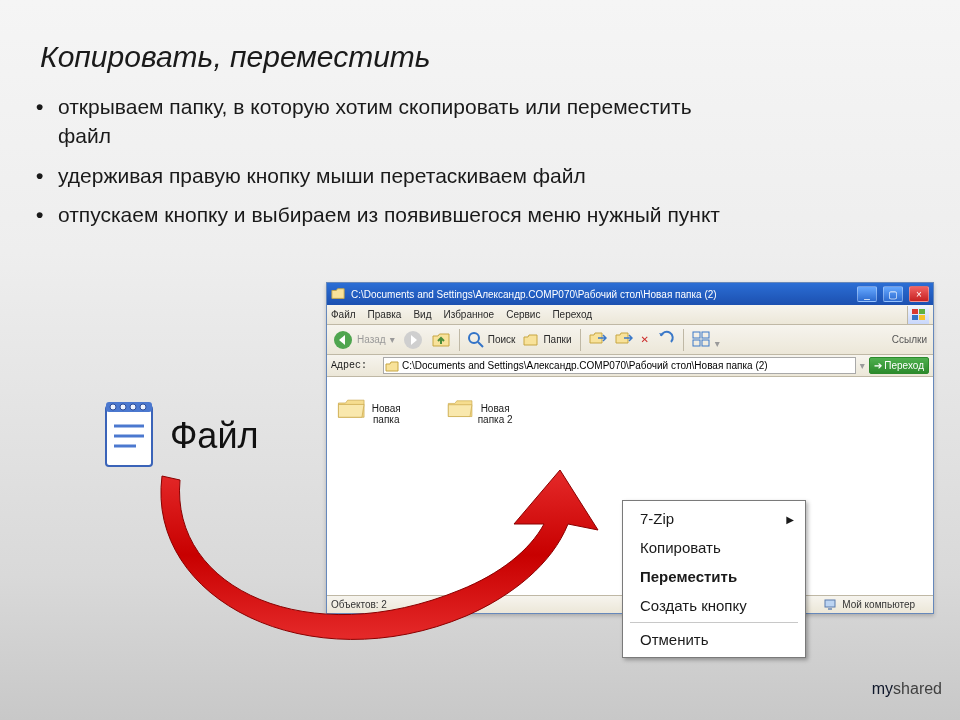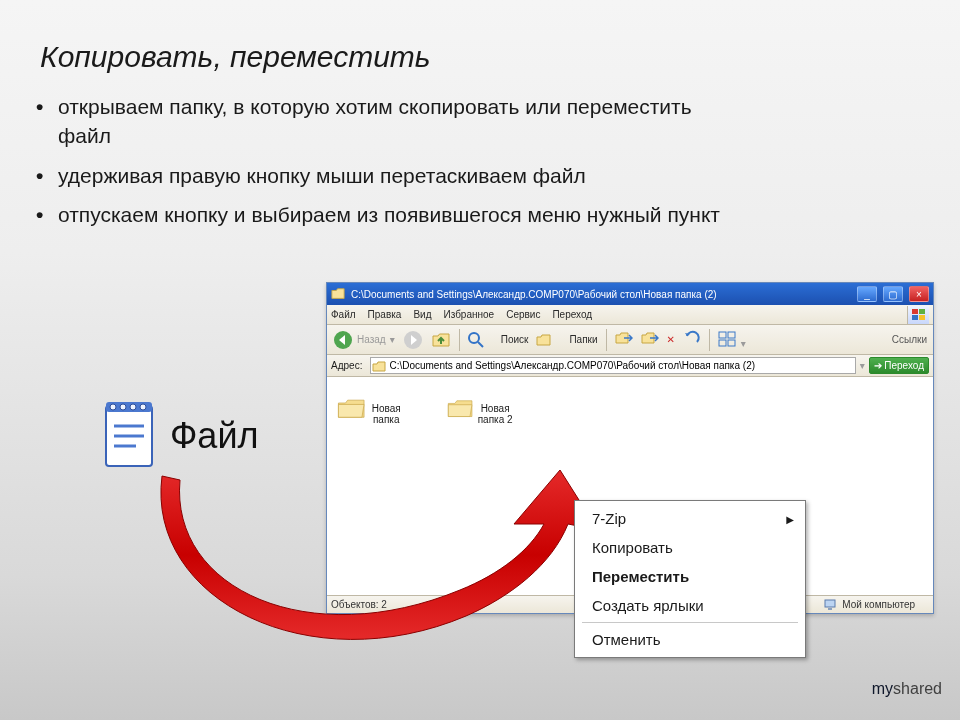--- a/index.html
+++ b/index.html
@@ -129,35 +129,35 @@
     border-bottom: 1px solid #bfb8a5;
     height: 30px;
     display: flex;
     align-items: center;
     padding: 0 6px;
     gap: 8px;
     color: #2a2a2a;
   }
   .ex-toolbar .sep { width:1px; height:22px; background:#bfb8a5; }
   .ex-toolbar .nav { display:flex; align-items:center; gap:4px; }
-  .ex-toolbar .btn { display:flex; align-items:center; gap:17px; }
+  .ex-toolbar .btn { display:flex; align-items:center; gap:4px; }
   .gray   { color: #9a9a9a; }
   .red    { color: #cc2a2a; }
   .tb-links { margin-left:auto; color:#555; }
 
   .ex-address {
     background: linear-gradient(180deg,#f6f4ee,#ece7d8);
     border-bottom: 1px solid #bfb8a5;
     height: 22px;
     display:flex;
     align-items:center;
     padding: 0 4px;
     gap:4px;
   }
-  .ex-address .label { margin-right:4px; }
+  .ex-address .label { margin-right:12px;font-family:Liberation Mono, monospace; }
   .ex-address input {
     flex:1;
     height:17px;
     border:1px solid #a9a9a9;
     padding: 0 2px 0 18px;
     font-size:10px;
     background: #fff;
   }
   .ex-address .go {
     background: linear-gradient(180deg,#4fb04f,#2c8a2c);
@@ -199,21 +199,21 @@
   }
   .ex-status .left { flex:1; padding-left:4px; }
   .ex-status .center { flex:1; text-align:right; padding-right:6px; }
   .ex-status .right { display:flex; align-items:center; gap:4px; padding:0 18px; border-left:1px solid #bfb8a5; }
 
   
   .ctx {
     position:absolute;
     right: 154px;
     top: 500px;
-    width: 232px;
+    width: 184px;
     background:#fff;
     border:1px solid #7a7a7a;
     box-shadow: 2px 2px 4px rgba(0,0,0,.3);
     padding: 3px;
     z-index: 10;
     font-size: 15px;
   }
   .ctx .row {
     padding: 6px 22px 6px 14px;
     position: relative;
@@ -419,20 +419,20 @@
         </svg>
       <span>Мой компьютер</span>
     </div>
   </div>
 </div>
 
 <div class="ctx">
   <div class="row arrow">7-Zip</div>
   <div class="row">Копировать</div>
   <div class="row bold">Переместить</div>
-  <div class="row">Создать ярлыки</div>
+  <div class="row">Создать кнопку</div>
   <div class="divider"></div>
   <div class="row">Отменить</div>
 </div>
 
 <div class="watermark">
   <span class="my">my</span><span class="shared">shared</span>
 </div>
 
 </body></html>

